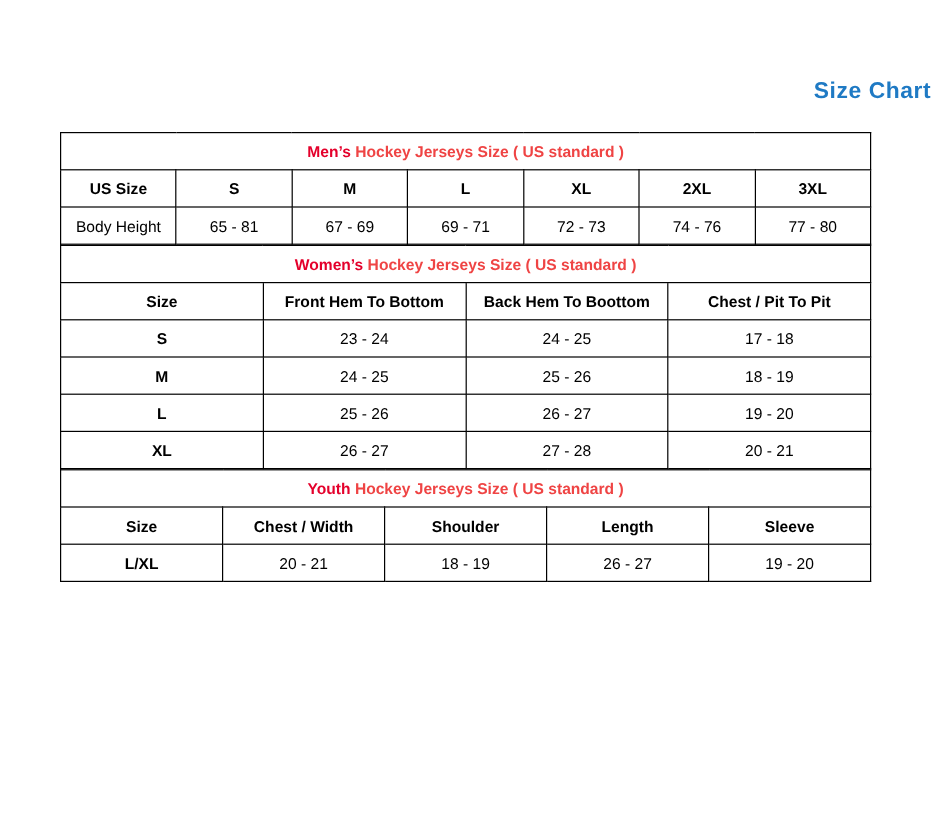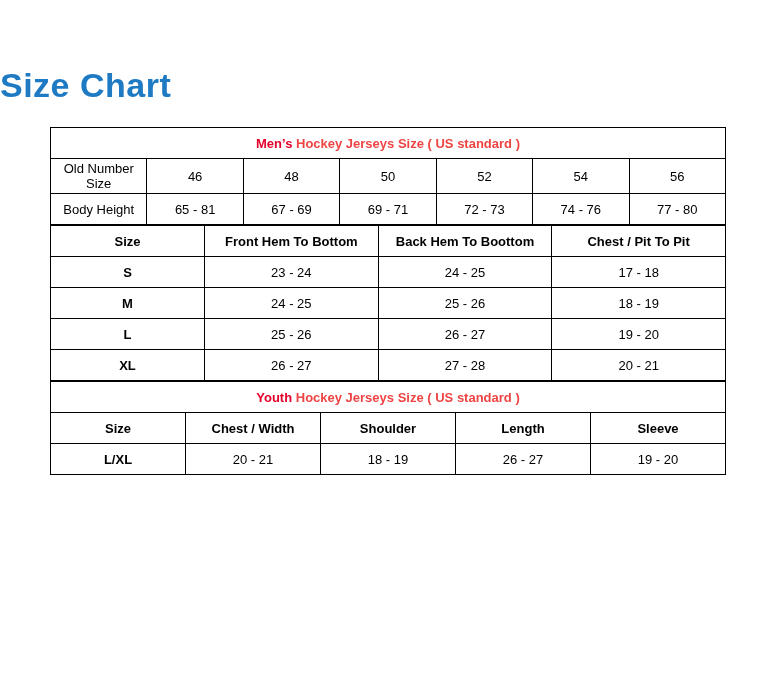--- a/index.html
+++ b/index.html
@@ -9,23 +9,23 @@
   }
   body {
     width: 776px;
     height: 692px;
     font-family: "Liberation Sans", sans-serif;
     color: #000000;
     position: relative;
     overflow: hidden;
   }
   .page-title {
-    text-align: left;
+    text-align: right;
     color: #1f7ac4;
-    font-size: 34px;
+    font-size: 19px;
     font-weight: bold;
     letter-spacing: 0.5px;
     padding-top: 66px;
     margin: 0 0 22px 0;
   }
   .chart-wrap {
     width: 676px;
     margin: 0 auto;
   }
   table.size-table {
@@ -68,42 +68,47 @@
 <div class="chart-wrap">
 
   <table class="size-table">
     <tbody>
       <tr>
         <td class="section-banner" colspan="7">
           <span class="hl-red">Men’s</span><span class="hl-black"> Hockey Jerseys Size ( US standard )</span>
         </td>
       </tr>
       <tr>
-        <td class="row-head">Old Number Size</td>
-        <td>46</td>
-        <td>48</td>
-        <td>50</td>
-        <td>52</td>
-        <td>54</td>
-        <td>56</td>
+        <td class="col-head" style="width:147px">US Size</td>
+        <td class="col-head">S</td>
+        <td class="col-head">M</td>
+        <td class="col-head">L</td>
+        <td class="col-head">XL</td>
+        <td class="col-head">2XL</td>
+        <td class="col-head">3XL</td>
       </tr>
       <tr>
         <td class="row-head">Body Height</td>
         <td>65 - 81</td>
         <td>67 - 69</td>
         <td>69 - 71</td>
         <td>72 - 73</td>
         <td>74 - 76</td>
         <td>77 - 80</td>
       </tr>
     </tbody>
   </table>
 
   <table class="size-table">
     <tbody>
+      <tr>
+        <td class="section-banner" colspan="4">
+          <span class="hl-red">Women’s</span><span class="hl-black"> Hockey Jerseys Size ( US standard )</span>
+        </td>
+      </tr>
       <tr>
         <td class="col-head" style="width:147px">Size</td>
         <td class="col-head">Front Hem To Bottom</td>
         <td class="col-head">Back Hem To Boottom</td>
         <td class="col-head">Chest / Pit To Pit</td>
       </tr>
       <tr>
         <td class="row-head-bold">S</td>
         <td>23 - 24</td>
         <td>24 - 25</td>

